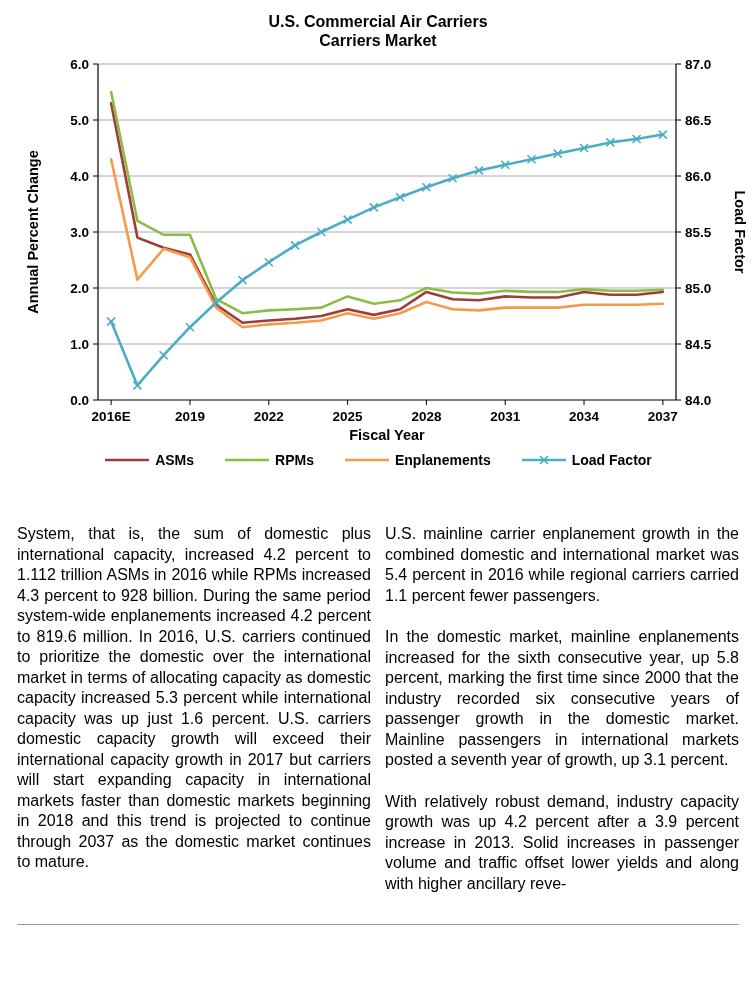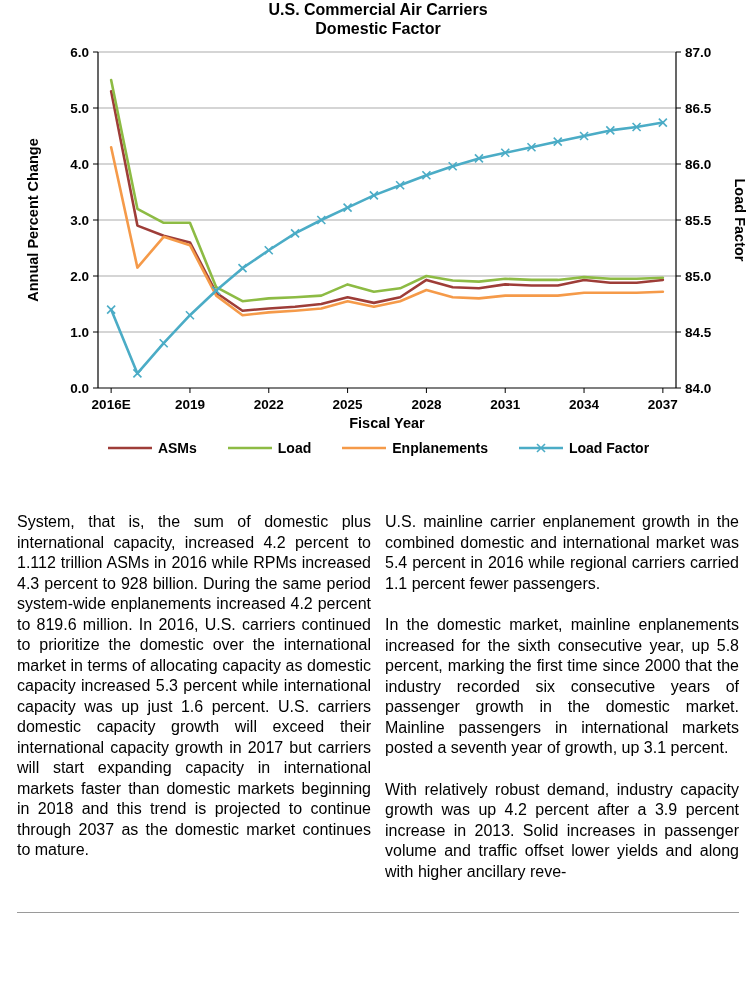--- a/index.html
+++ b/index.html
@@ -3,21 +3,21 @@
 <meta charset="utf-8">
 <style>
   html,body{margin:0;padding:0;background:#ffffff;}
   body{
     width:756px;
     min-height:991px;
     font-family:"Liberation Sans", sans-serif;
     color:#1a1a1a;
     position:relative;
   }
-  .chart-block{}
+  .chart-block{padding-top:12px;}
   .chart-title{
     text-align:center;
     font-weight:bold;
     font-size:16px;
     line-height:19px;
     color:#000;
   }
   #chart-svg{display:block;margin:2px auto 0 auto;}
   .legend{
     display:flex;
@@ -52,21 +52,21 @@
   }
 </style>
 </head>
 <body>
 
 <div class="page">
 
   <div class="chart-block">
     <div class="chart-title">
       <div>U.S. Commercial Air Carriers</div>
-      <div>Domestic Factor</div>
+      <div>Carriers Market</div>
     </div>
     <svg id="chart-svg" width="740" height="396" viewBox="0 0 740 396">
         <g>
           <line x1="90" y1="292" x2="668" y2="292" stroke="#ababab" stroke-width="1"></line>
           <line x1="90" y1="236" x2="668" y2="236" stroke="#ababab" stroke-width="1"></line>
           <line x1="90" y1="180" x2="668" y2="180" stroke="#ababab" stroke-width="1"></line>
           <line x1="90" y1="124" x2="668" y2="124" stroke="#ababab" stroke-width="1"></line>
           <line x1="90" y1="68" x2="668" y2="68" stroke="#ababab" stroke-width="1"></line>
           <line x1="90" y1="12" x2="668" y2="12" stroke="#ababab" stroke-width="1"></line>
         </g>
@@ -181,21 +181,21 @@
         <span class="legend-item">
           <svg width="46" height="14">
             <line x1="1" y1="7" x2="45" y2="7" stroke="#9e3d38" stroke-width="2.6"></line>
           </svg>
           <span>ASMs</span>
         </span>
         <span class="legend-item">
           <svg width="46" height="14">
             <line x1="1" y1="7" x2="45" y2="7" stroke="#8dbb44" stroke-width="2.6"></line>
           </svg>
-          <span>Load</span>
+          <span>RPMs</span>
         </span>
         <span class="legend-item">
           <svg width="46" height="14">
             <line x1="1" y1="7" x2="45" y2="7" stroke="#f59a49" stroke-width="2.6"></line>
           </svg>
           <span>Enplanements</span>
         </span>
         <span class="legend-item">
           <svg width="46" height="14">
             <line x1="1" y1="7" x2="45" y2="7" stroke="#4bacc6" stroke-width="2.6"></line>

